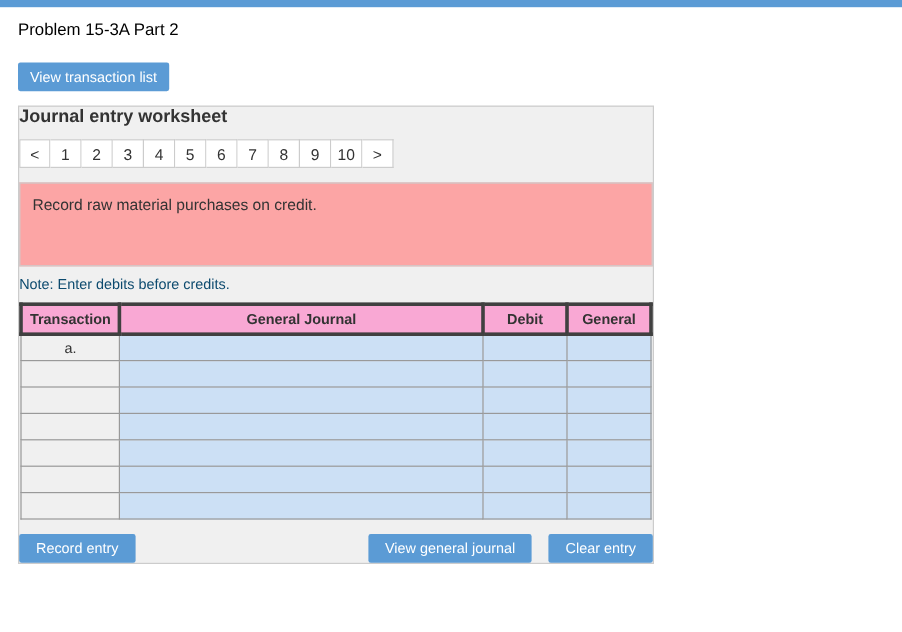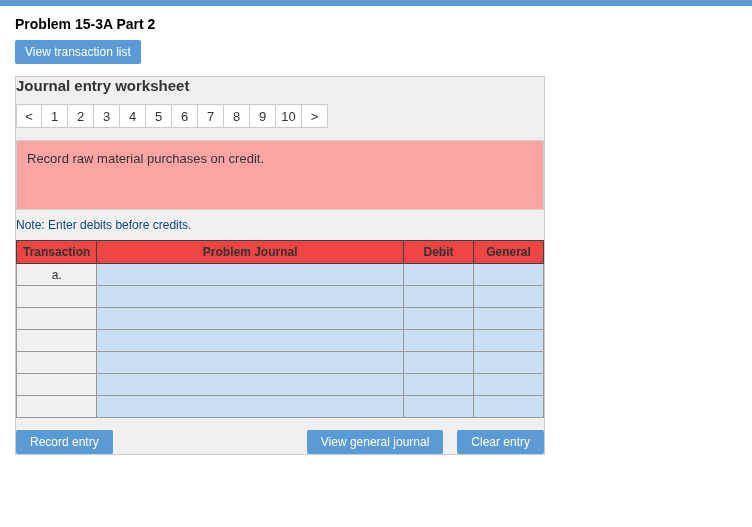--- a/index.html
+++ b/index.html
@@ -13,23 +13,23 @@
     }
     .top-bar {
       height: 6px;
       background: #5b9bd5;
       width: 100%;
     }
     .page-content {
       padding: 10px 15px;
     }
     .problem-title {
-      font-weight: bold;
+      font-weight: normal;
       font-size: 14px;
-      margin-bottom: 8px;
+      margin-bottom: 20px;
       color: #000;
     }
     .instruction {
       font-size: 13px;
       margin-bottom: 12px;
       color: #333;
     }
     .instruction em {
       font-style: italic;
     }
@@ -105,22 +105,22 @@
       color: #0c4a6e;
       font-size: 12px;
       margin-bottom: 8px;
     }
     .journal-table {
       width: 100%;
       border-collapse: collapse;
       margin-bottom: 12px;
     }
     .journal-table th {
-      background: #ef4444;
-      border: 1px solid #404040;
+      background: #f9a8d4;
+      border: 3px solid #404040;
       padding: 4px 6px;
       text-align: center;
       font-size: 12px;
       font-weight: bold;
     }
     .journal-table th.transaction-col {
       width: 80px;
     }
     .journal-table th.general-col {
       width: auto;
@@ -207,21 +207,21 @@
     <div class="description-box">
       <span>Record raw material purchases on credit.</span>
     </div>
 
     <div class="note-text">Note: Enter debits before credits.</div>
 
     <table class="journal-table">
       <thead>
         <tr>
           <th class="transaction-col">Transaction</th>
-          <th class="general-col">Problem Journal</th>
+          <th class="general-col">General Journal</th>
           <th class="debit-col">Debit</th>
           <th class="credit-col">General</th>
         </tr>
       </thead>
       <tbody>
         <tr>
           <td class="transaction-td">a.</td>
           <td class="editable"><input type="text" style=""></td>
           <td class="editable"><input type="text" style=""></td>
           <td class="editable"><input type="text" style=""></td>

